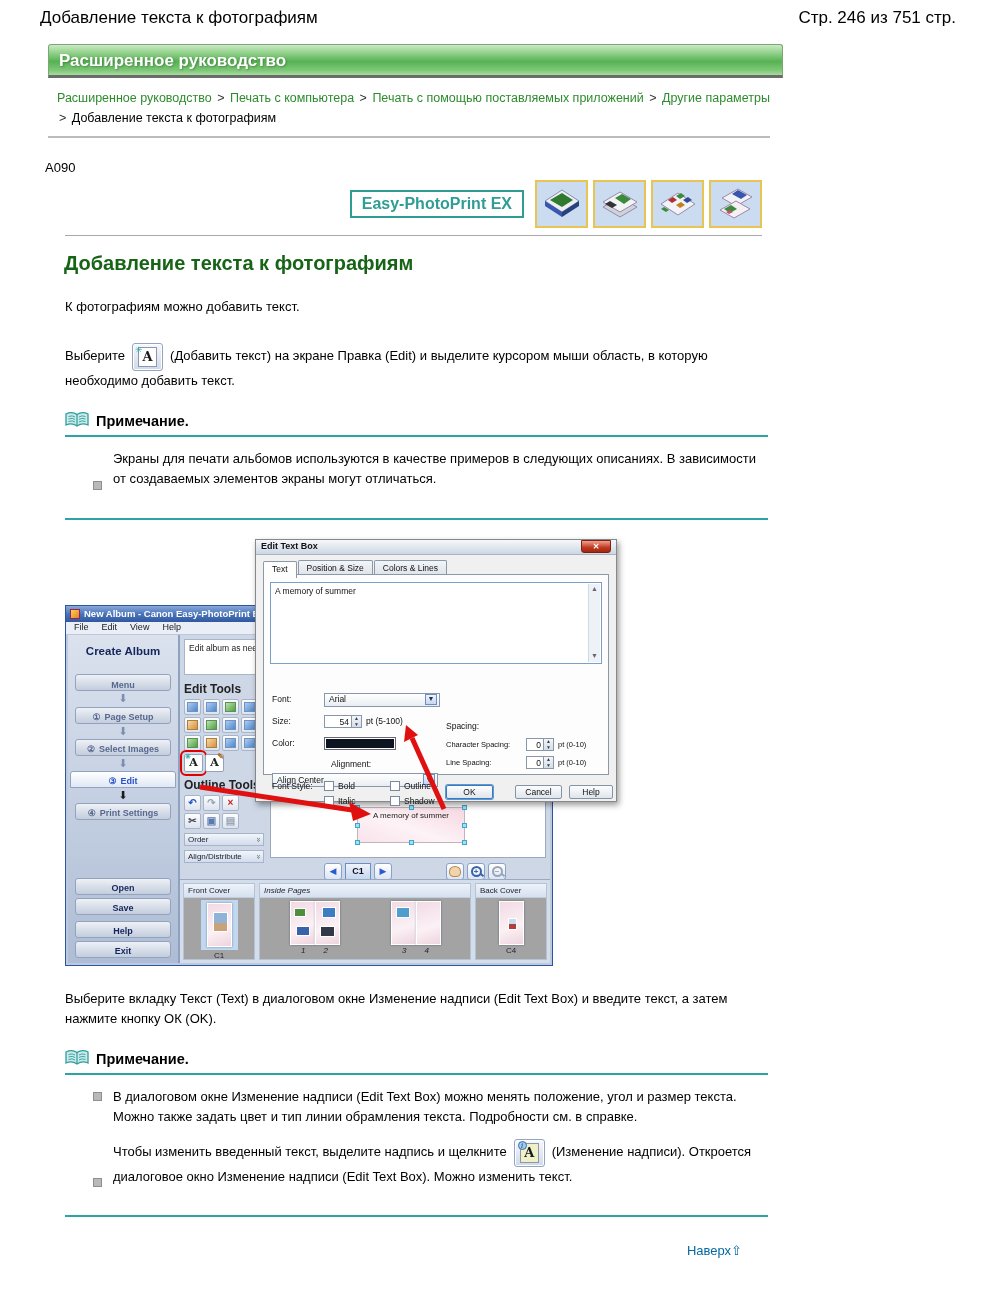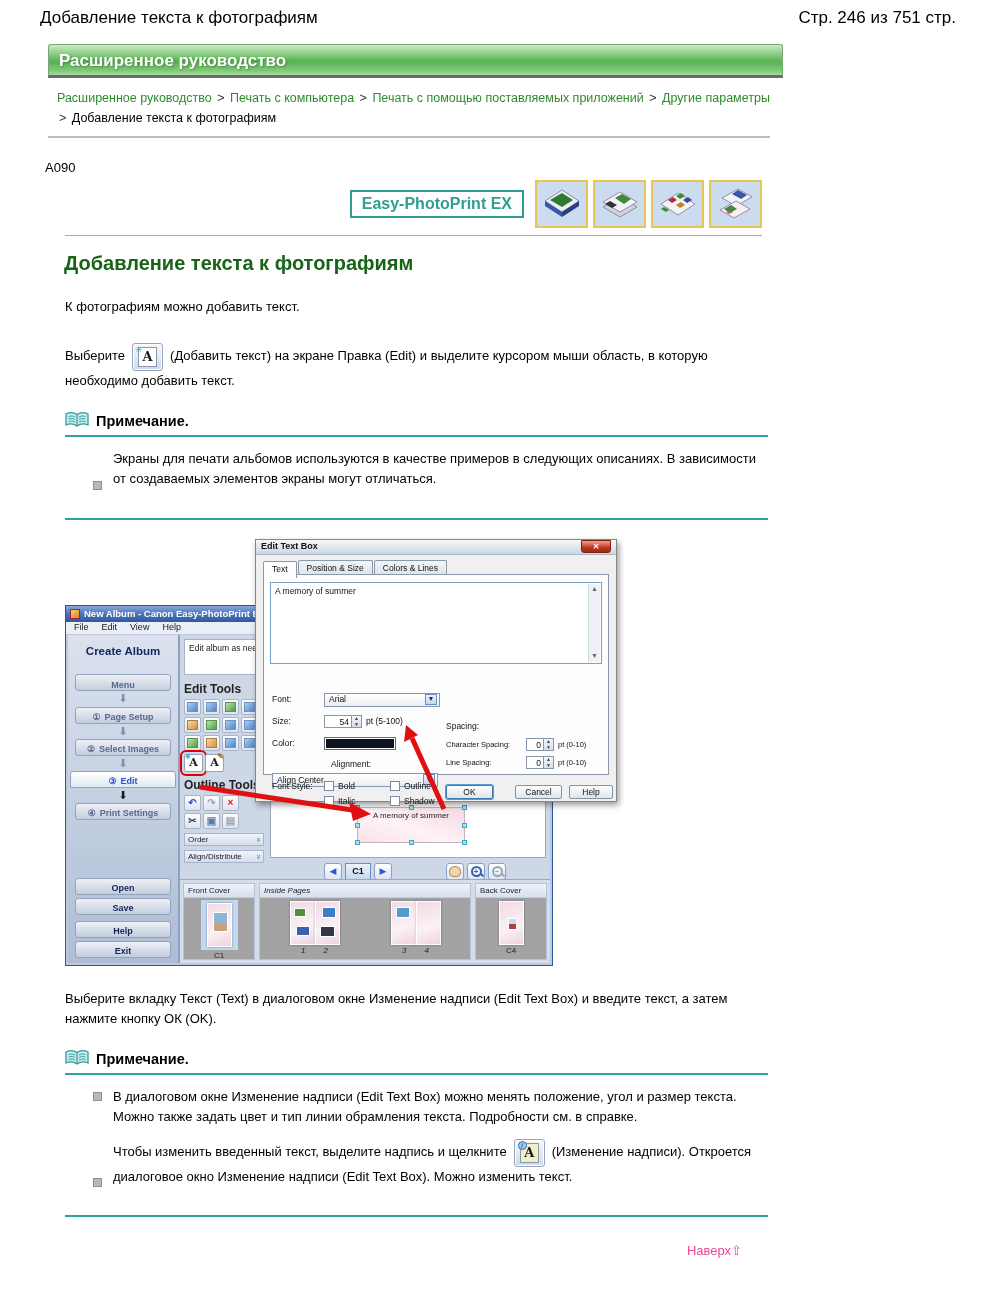--- a/index.html
+++ b/index.html
@@ -46,21 +46,21 @@
     font-family:"DejaVu Serif", serif; font-style:italic; }
   
   .note { margin:20px 232px 0 65px; }
   .note-head { display:flex; align-items:center; gap:7px; font-weight:bold; font-size:14.5px;
     border-bottom:2px solid #2da3a3; padding-bottom:4px; }
   .note-body { border-bottom:2px solid #2da3a3; padding:12px 0 14px 0; }
   .bullet { display:flex; gap:11px; margin:0 0 12px 28px; line-height:1.55; }
   .bullet:last-child { margin-bottom:14px;align-items:flex-end; }
   .bullet::before { content:""; flex:0 0 7px; height:7px; margin-top:5px; background:#b9b9b9; border:1px solid #8f8f8f; }
   .backtop-row { margin:26px 258px 0 0; text-align:right; }
-  .backtop { color:#ec4899; text-decoration:none; font-size:13px; cursor:pointer; }
+  .backtop { color:#0369a1; text-decoration:none; font-size:13px; cursor:pointer; }
   .backtop .up { font-size:13px; }
   
   .shot-wrap { position:relative; height:432px; margin-top:17px; }
   .shot-wrap * { line-height:1.2; }
   
   .app { position:absolute; left:65px; top:68px; width:488px; height:361px; z-index:10;
     border:1px solid #2c54a0; background:#bdc9dd; font-size:9px; color:#222; }
   .app-title { height:16px; background:linear-gradient(180deg,#8aa9da 0%,#4a74ba 50%,#31589e 100%);
     color:#fff; display:flex; align-items:center; gap:4px; padding:0 4px; font-size:9.5px; font-weight:bold; }
   .app-ico { width:10px; height:10px; background:linear-gradient(135deg,#ffd24a,#e08030); border:1px solid #925; }

